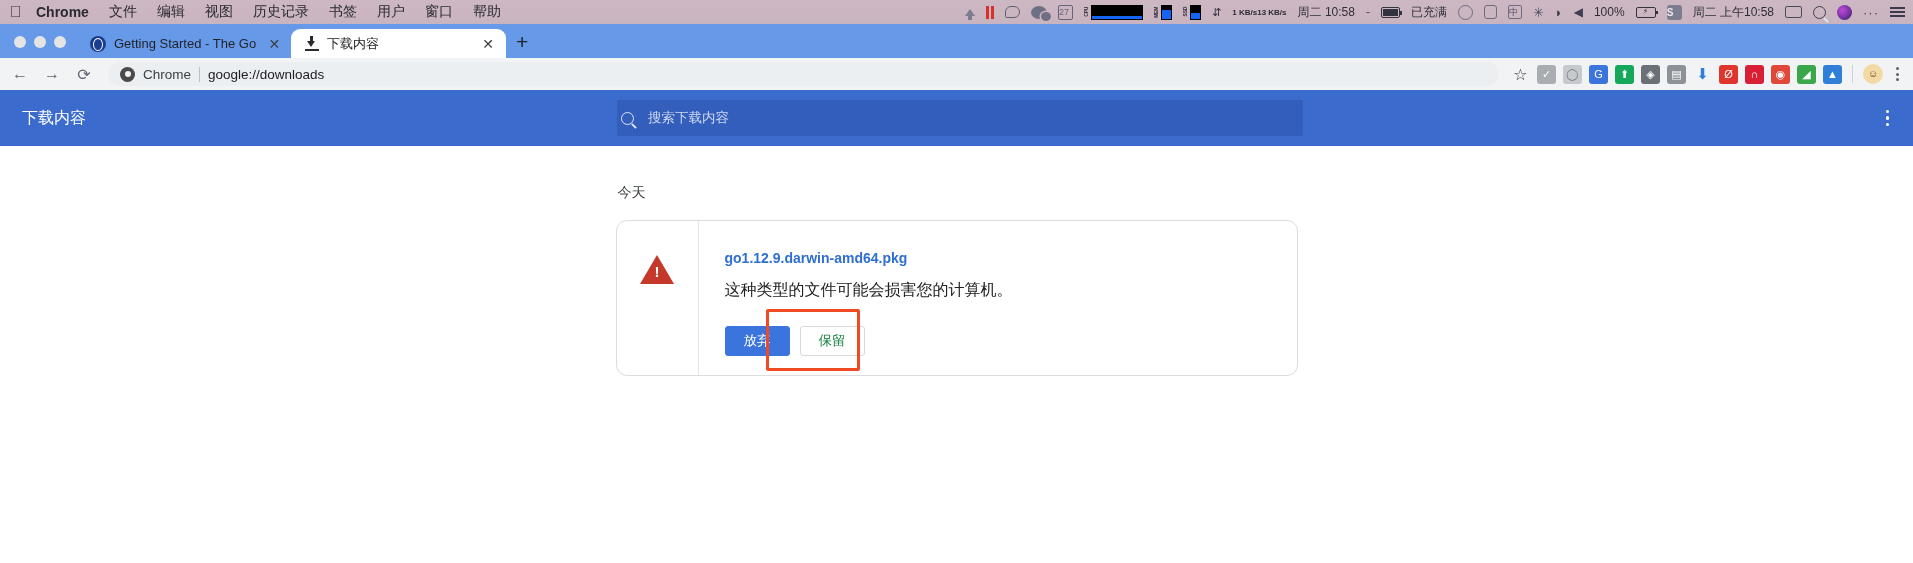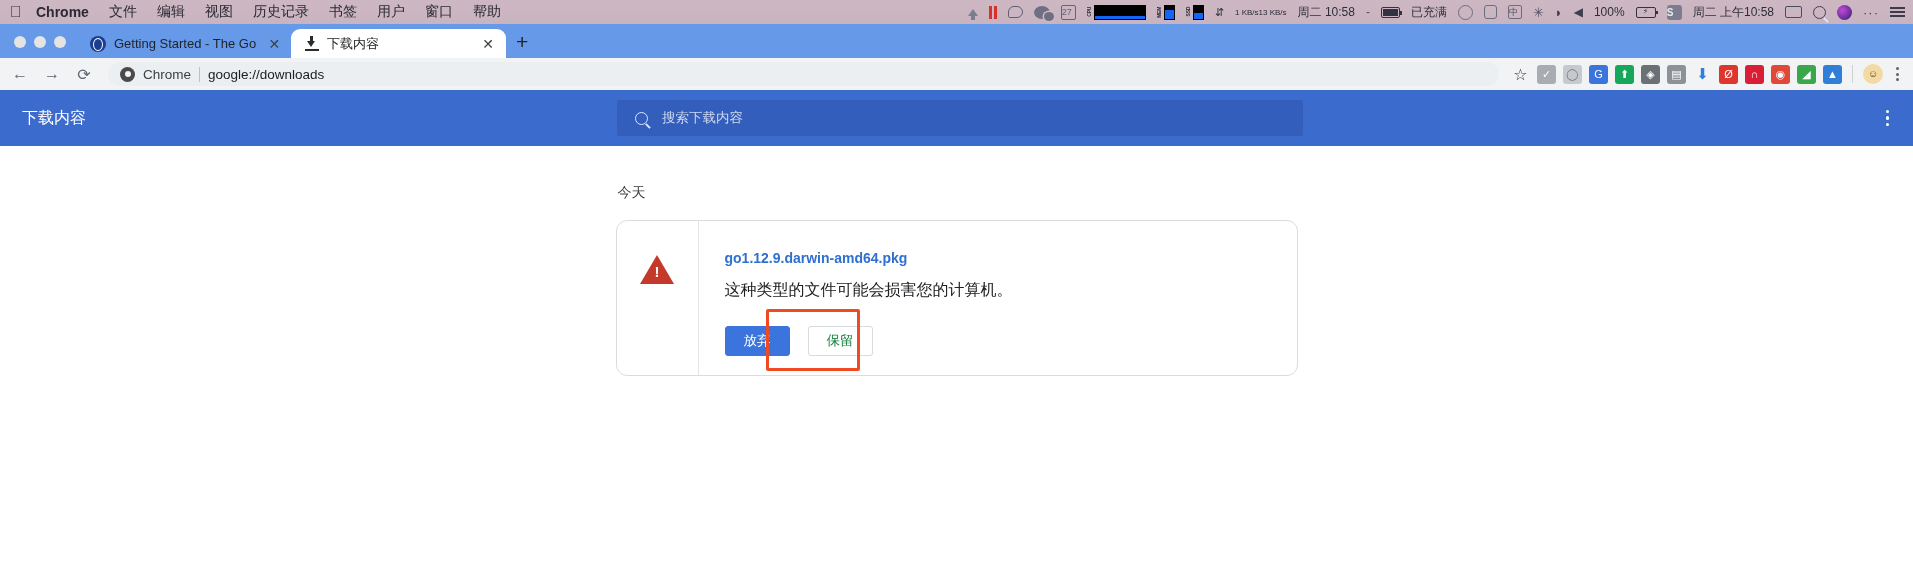--- a/index.html
+++ b/index.html
@@ -104,21 +104,21 @@
     align-items: flex-end;
     padding: 1px;
   }
   .meter-box.wide { width: 52px; }
   .meter-box.narrow { width: 11px; }
   .meter-box i { background: #1565f5; display: block; width: 100%; }
   .netspeed {
     font-size: 8px;
     line-height: 9px;
     text-align: center;
-    font-weight: normal;
+    font-weight: bold;
     color: #2b2b35;
   }
   .arrows-ic { font-size: 11px; color: #30303d; }
   .sep-dash { color: #50505e; }
   .batt-full {
     width: 19px; height: 11px;
     border: 1.5px solid #33333f;
     border-radius: 2px;
     position: relative;
     display: flex;
@@ -395,21 +395,21 @@
   }
   .dl-search {
     flex: 1 1 auto;
     max-width: 686px;
     height: 36px;
     background: #335ebc;
     border-radius: 2px;
     display: flex;
     align-items: center;
     gap: 14px;
-    padding: 0 18px;
+    padding: 0 4px;
   }
   .search-ic {
     width: 13px; height: 13px;
     border: 1.8px solid #dfe6f5;
     border-radius: 50%;
     position: relative;
     flex: 0 0 auto;
   }
   .search-ic::after {
     content: "";
@@ -479,21 +479,21 @@
   .file-url {
     color: #4d5156;
     font-size: 13px;
     margin-bottom: 21px;
   }
   .warn-text {
     color: #202124;
     font-size: 16px;
     margin-bottom: 25px;
   }
-  .btn-row { display: flex; align-items: center; gap: 18px; position: relative; }
+  .btn-row { display: flex; align-items: center; gap: 10px; position: relative; }
   .btn {
     font-size: 13.5px;
     border-radius: 3px;
     padding: 0 18px;
     height: 30px;
     line-height: 28px;
     cursor: pointer;
     white-space: nowrap;
   }
   .btn-primary {

